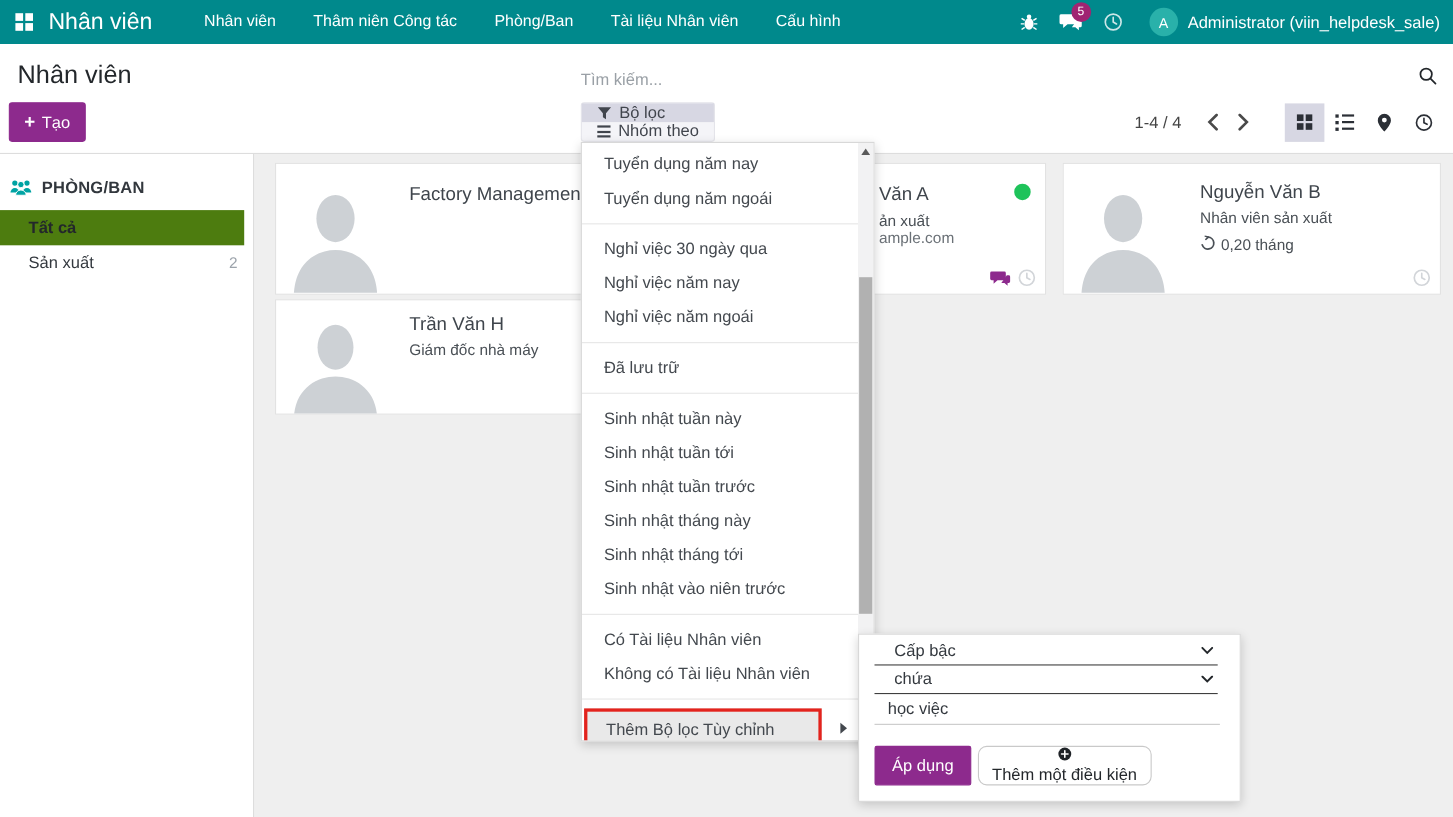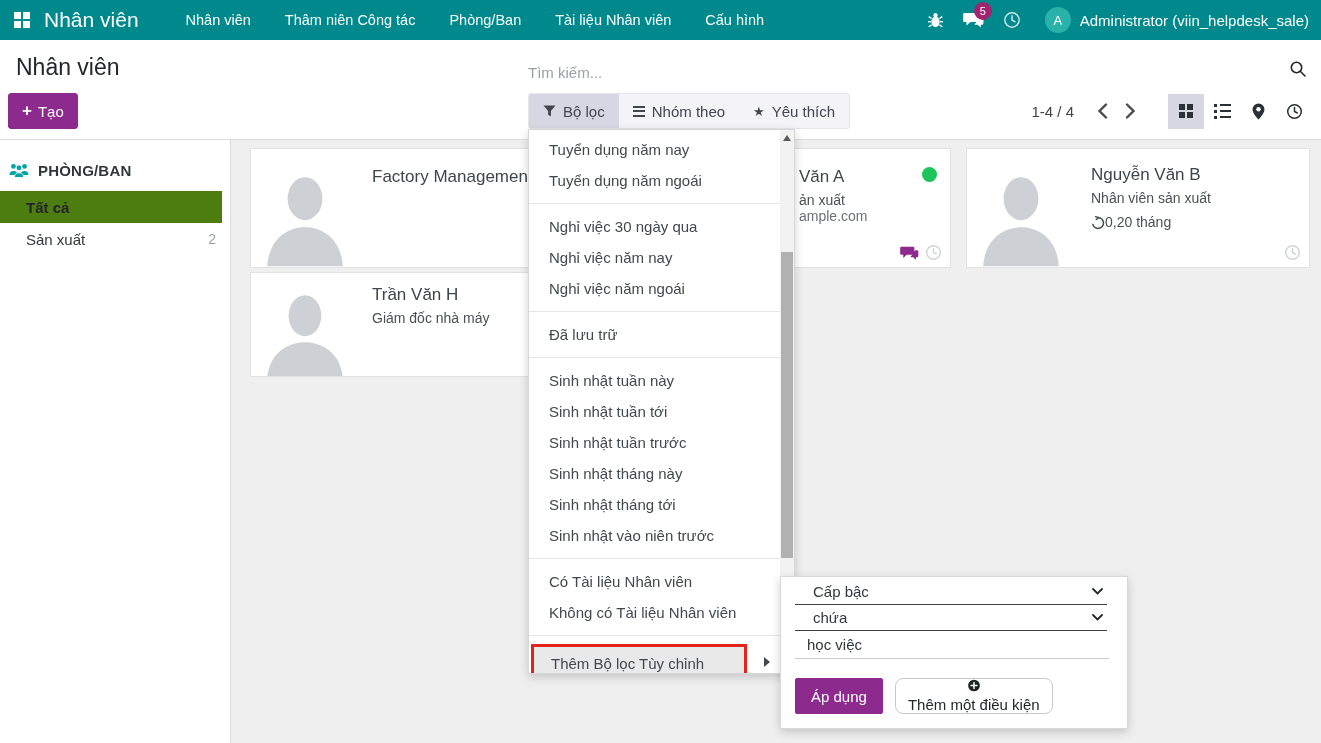--- a/index.html
+++ b/index.html
@@ -29,21 +29,21 @@
   .page-title { position:absolute; left:16px; top:14px; font-size:23px; color:#23272b; }
   .create-btn { position:absolute; left:8px; top:53px; height:36px; padding:0 13px; background:#8d2a8d; color:#fff;
     border:1px solid #8d2a8d; border-radius:3px; font-size:15px; cursor:pointer; display:flex; align-items:center; gap:6px;
     font-family:inherit; }
   .create-plus { font-size:17px; font-weight:bold; }
   .search-input { position:absolute; left:528px; top:18px; width:750px; height:28px; border:none; outline:none;
     font-size:15px; color:#333; font-family:inherit; background:transparent; }
   .search-input::placeholder { color:#9aa0a6; }
   .search-icon-btn { position:absolute; right:14px; top:20px; background:none; border:none; cursor:pointer; }
 
-  .fbar { position:absolute; left:528px; top:53px; height:36px; display:flex; background:#f4f4f8; border:1px solid #e4e4ea; border-radius:3px; }
+  .fbar { position:absolute; left:528px; top:53px; height:36px; display:flex; background:#f4f4f8; border:1px solid #e4e4ea; border-radius:3px;flex-direction:column; }
   .fbtn { height:34px; display:flex; align-items:center; gap:7px; padding:0 14px; font-size:15px; color:#41454d;
     background:none; border:none; cursor:pointer; font-family:inherit; white-space:nowrap; }
   .fbtn.active { background:#d7d7e3; }
   .star-glyph { font-size:13px; color:#41454d; }
   .gb-icon { display:flex; flex-direction:column; gap:2.5px; }
   .gb-icon span { width:12px; height:2px; background:#41454d; }
 
   .pager-zone { position:absolute; right:9px; top:53px; height:36px; display:flex; align-items:center; }
   .pager-text { font-size:15px; color:#444; margin-right:14px; }
   .pg-btn { width:28px; height:34px; background:none; border:none; cursor:pointer; display:flex; align-items:center; justify-content:center; }
@@ -65,21 +65,21 @@
   .sb-item { display:flex; align-items:center; height:32px; padding:0 14px 0 26px; font-size:15px; color:#33383e; cursor:pointer; }
   .sb-item.active { background:#4d7c0f; font-weight:bold; color:#23272b; width:222px; }
   .sb-count { margin-left:auto; color:#9ca3ab; font-size:14px; }
 
   
   .kcard { position:absolute; background:#fff; border:1px solid #e2e2e2; z-index:1; }
   .kavatar { position:absolute; left:8px; top:8px; bottom:0; width:92px; overflow:hidden; }
   .kname { font-size:17px; color:#3f454c; }
   .kjob { font-size:14px; color:#4a5056; margin-top:5px; }
   .kmail { font-size:14px; color:#6b7177; margin-top:0; }
-  .ksen { display:flex; align-items:flex-end; gap:0; font-size:14px; color:#4a5056; margin-top:8px; }
+  .ksen { display:flex; align-items:flex-start; gap:5px; font-size:14px; color:#4a5056; margin-top:8px; }
   .kdot { position:absolute; right:13px; top:18px; width:15px; height:15px; border-radius:50%; background:#1ec35a; }
   .kfoot { position:absolute; right:8px; bottom:6px; display:flex; align-items:center; gap:6px; }
 
   
   .dropdown { position:absolute; left:528px; top:129px; width:267px; height:545px; background:#fff;
     border:1px solid #d8d8d8; box-shadow:0 3px 9px rgba(0,0,0,.18); z-index:100; overflow:hidden; }
   .dd-list { position:absolute; left:0; top:0; width:253px; padding-top:4px; }
   .dd-item { display:block; line-height:31px; padding-left:20px; font-size:15px; color:#43484e; cursor:pointer; white-space:nowrap; }
   .dd-div { border-top:1px solid #e6e6e6; margin:7px 0; }
   .dd-custom { position:relative; margin-top:8px; }
@@ -96,21 +96,21 @@
   
   .submenu { position:absolute; left:780px; top:576px; width:348px; height:153px; background:#fff;
     border:1px solid #d8d8d8; box-shadow:0 3px 9px rgba(0,0,0,.18); z-index:110; }
   .sm-row { position:relative; margin:0 20px 0 14px; height:26px; display:flex; align-items:center;
     border-bottom:1px solid #3f3f3f; cursor:pointer; }
   .sm-row.first { margin-top:2px; }
   .sm-row span { font-size:15px; color:#33383e; padding-left:18px; }
   .sm-chev { position:absolute; right:4px; top:9px; }
   .sm-input { display:block; margin:0 20px 0 14px; width:314px; height:28px; border:none; border-bottom:1px solid #c9c9c9;
     outline:none; font-size:15px; color:#33383e; padding-left:12px; font-family:inherit; }
-  .sm-btns { position:absolute; left:14px; top:101px; display:flex; gap:12px; }
+  .sm-btns { position:absolute; left:14px; top:101px; display:flex; gap:6px; }
   .apply-btn { height:36px; padding:0 15px; background:#8d2a8d; border:1px solid #8d2a8d; border-radius:2px;
     color:#fff; font-size:15px; cursor:pointer; font-family:inherit; }
   .addcond-btn { height:36px; padding:0 12px; background:#fff; border:1px solid #c9c9c9; border-radius:8px;
     color:#23272b; font-size:15px; cursor:pointer; font-family:inherit; display:flex; align-items:center; gap:4px;flex-direction:column; }
 </style>
 </head>
 <body>
 
 <div class="topbar">
   <button class="apps-btn">

